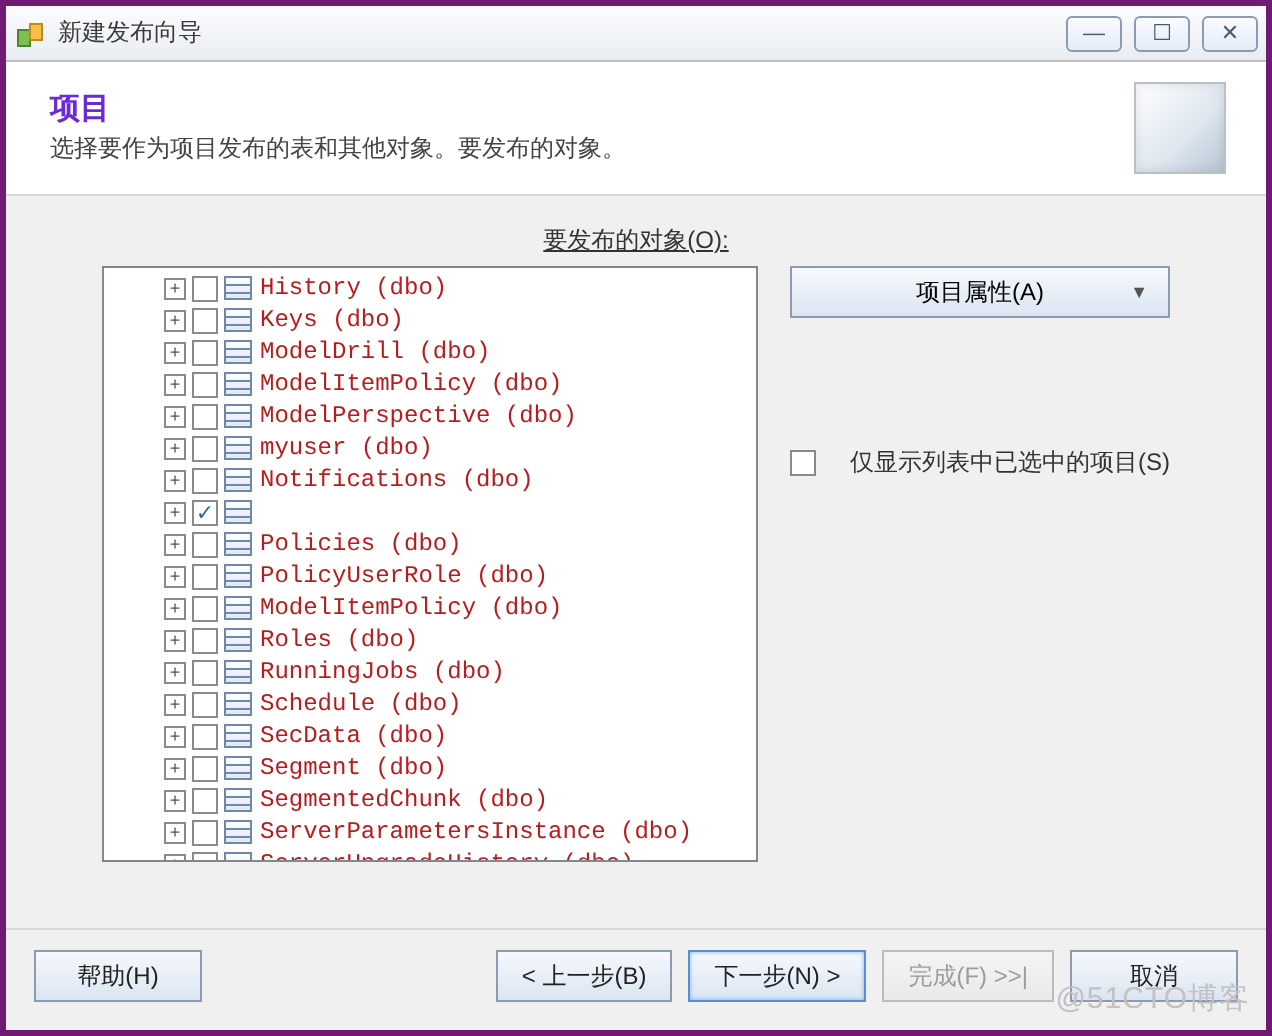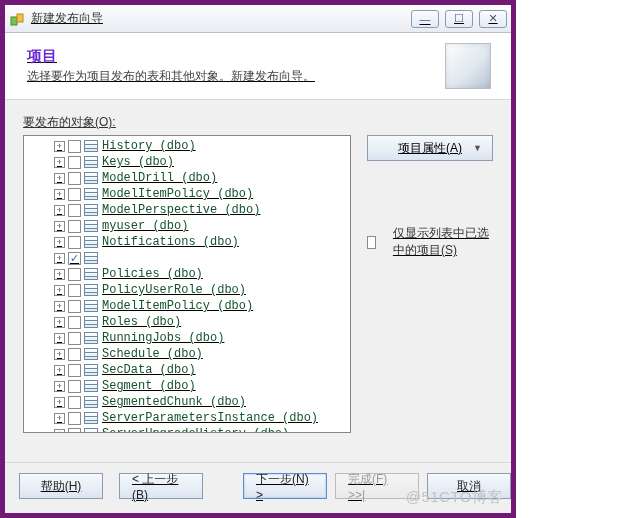--- a/index.html
+++ b/index.html
@@ -1,48 +1,48 @@
 <!DOCTYPE html>
 <html><head>
 <meta charset="utf-8">
 <style>
   * { box-sizing: border-box; font-family: "Microsoft YaHei", "Segoe UI", Tahoma, sans-serif; font-size: 12px; }
   body { margin: 0; background: #fff; }
-  .window { width: 516px; height: 518px; background: #f0f0f0; border: 5px solid #701a75; display: flex; flex-direction: column; position: relative; text-decoration: underline; }
+  .window { width: 636px; height: 518px; background: #f0f0f0; border: 3px solid #701a75; display: flex; flex-direction: column; position: relative; }
   .titlebar { height: 28px; background: linear-gradient(#fdfdfe, #e8ecf2); display: flex; align-items: center; padding: 0 4px; border-bottom: 1px solid #c0c0c0; }
   .titlebar .icon { width: 16px; height: 16px; margin-right: 6px; display:inline-flex;align-items:center;justify-content:center;}
   .titlebar .title { flex: 1; color: #3a3a3a; }
   .sysbtns { display: flex; gap: 6px; }
   .sysbtn { width: 28px; height: 18px; border: 1px solid #8a9bb2; border-radius: 3px; background: linear-gradient(#fafcfe,#e3ecf7); display:flex;align-items:center;justify-content:center; color:#4a5a70; font-size:11px;}
   .header { padding: 10px 16px 10px 22px; background:#fff; border-bottom:1px solid #d8d8d8; display:flex; align-items:center;}
   .header-text { flex:1; }
   .header-text h2 { margin:0 0 2px 0; font-size: 15px; font-weight: bold; color:#6d28d9;}
   .header-text p { margin:0; color:#444; }
   .header-img { width:46px; height:46px; border:1px solid #b8c0ca; background: linear-gradient(135deg,#fff 0%, #dde5ee 60%, #b8c6d4 100%); box-shadow: inset 0 0 6px rgba(0,0,0,.1); margin-right:4px;}
-  .body { padding: 14px 18px 6px 18px; flex:1; display:flex; flex-direction:column; overflow:hidden;}
+  .body { padding: 14px 18px 6px 18px; flex:1; display:flex; flex-direction:column; overflow:hidden;align-items:center;}
   .label-line { margin-bottom:4px; color:#333; text-decoration: underline; }
   .content-row { display:flex; gap:16px; flex:1; overflow:hidden;}
   .tree-box { width: 328px; height: 298px; border:1px solid #828790; background:#fff; overflow-y: scroll; overflow-x:auto; padding:2px 0 2px 2px; font-family: "Courier New", monospace;}
   .tree-box::-webkit-scrollbar { width:16px;}
   .tree-box::-webkit-scrollbar-track { background:#f0f0f0; border-left:1px solid #d0d0d0;}
   .tree-box::-webkit-scrollbar-thumb { background:#c8c8c8; border:1px solid #a8a8a8; border-radius:2px;}
   .tree-row { display:flex; align-items:center; height:16px; padding-left:28px; white-space: nowrap;}
   .exp { width:11px; height:11px; border:1px solid #8a8a8a; display:inline-flex; align-items:center; justify-content:center; font-size:9px; line-height:1; color:#555; background:#fff; margin-right:3px; font-family: Tahoma, sans-serif;}
   .chk { width:13px; height:13px; border:1px solid #8a8a8a; background:#fff; display:inline-flex; align-items:center; justify-content:center; font-size:11px; color:#2a6db5; margin-right:3px;}
   .table-icon { width:14px; height:12px; background: linear-gradient(#fff,#e0e8f2); border:1px solid #6c88aa; margin-right:4px; position:relative;}
   .table-icon::before { content:''; position:absolute; left:0;right:0;top:3px; height:1px; background:#6c88aa;}
   .table-icon::after { content:''; position:absolute; left:0;right:0;top:7px; height:1px; background:#6c88aa;}
-  .tree-label { font-family: "Courier New", monospace; font-size:12px; color:#14532d;}
+  .tree-label { font-family: "Courier New", monospace; font-size:12px; color:#b91c1c;}
   .right-col { flex:1; display:flex; flex-direction:column; align-items:stretch; padding-top:0;}
   .prop-btn { height:26px; border:1px solid #8a9bb2; background: linear-gradient(#f6f9fd,#dbe5f1); display:flex; align-items:center; justify-content:center; position:relative;}
   .prop-btn .arrow { position:absolute; right:10px; font-size:9px; color:#555;}
   .show-sel { margin-top: 64px; display:flex; align-items:center; gap:14px; color:#333;}
   .btnbar { padding: 10px 14px 14px 14px; display:flex; align-items:center; gap:8px; border-top:1px solid #d8d8d8;}
   .btn { height:26px; border:1px solid #8a9bb2; background: linear-gradient(#f6f9fd,#dbe5f1); min-width:84px; padding:0 12px; display:inline-flex; align-items:center; justify-content:center; color:#222;}
-  .btn.default { outline: 1px solid #5a8dd6; outline-offset:-1px; box-shadow: 0 0 2px #7fb0e8 inset; margin-left: 32px;}
+  .btn.default { outline: 1px solid #5a8dd6; outline-offset:-1px; box-shadow: 0 0 2px #7fb0e8 inset;}
   .btn.disabled { color:#9c9c9c; border-color:#bcbcbc; background: linear-gradient(#f4f4f4,#eaeaea);}
   .spacer { flex:1; }
   .watermark { position:absolute; right:8px; bottom:6px; color:#c2c2c2; font-size:15px; pointer-events:none; letter-spacing:.5px;}
 </style>
 </head>
 <body>
 
 <div class="window">
   <div class="titlebar">
     <span class="icon">
@@ -55,21 +55,21 @@
     <div class="sysbtns">
       <div class="sysbtn">—</div>
       <div class="sysbtn">☐</div>
       <div class="sysbtn">✕</div>
     </div>
   </div>
 
   <div class="header">
     <div class="header-text">
       <h2>项目</h2>
-      <p>选择要作为项目发布的表和其他对象。新建发布向导。</p>
+      <p>选择要作为项目发布的表和其他对象。要发布的对象。</p>
     </div>
     <div class="header-img"></div>
   </div>
 
   <div class="body">
     <div class="label-line">要发布的对象(O):</div>
     <div class="content-row">
       <div class="tree-box" id="tree">
           <div class="tree-row">
             <span class="exp">+</span>

